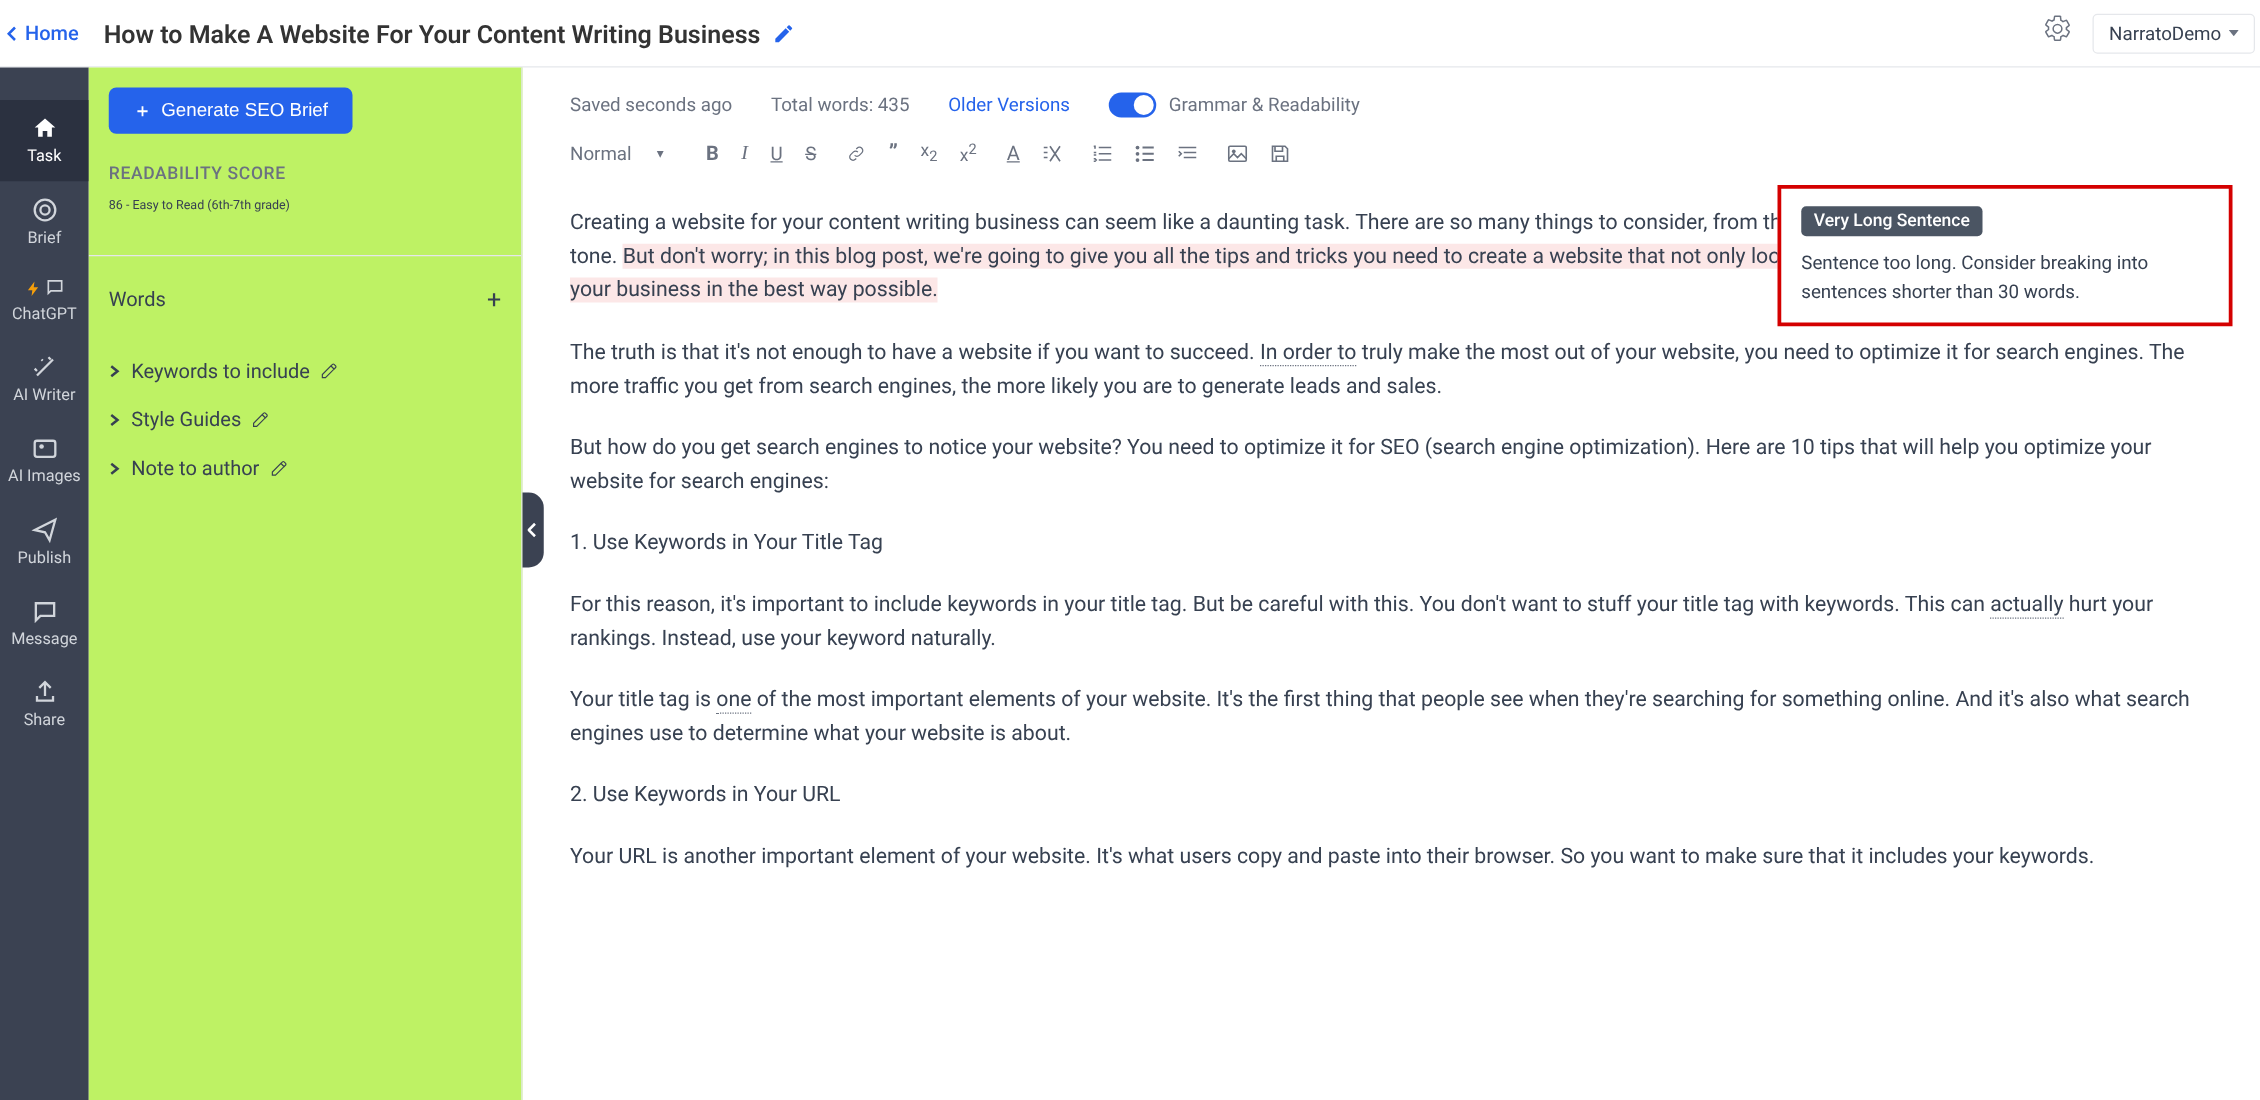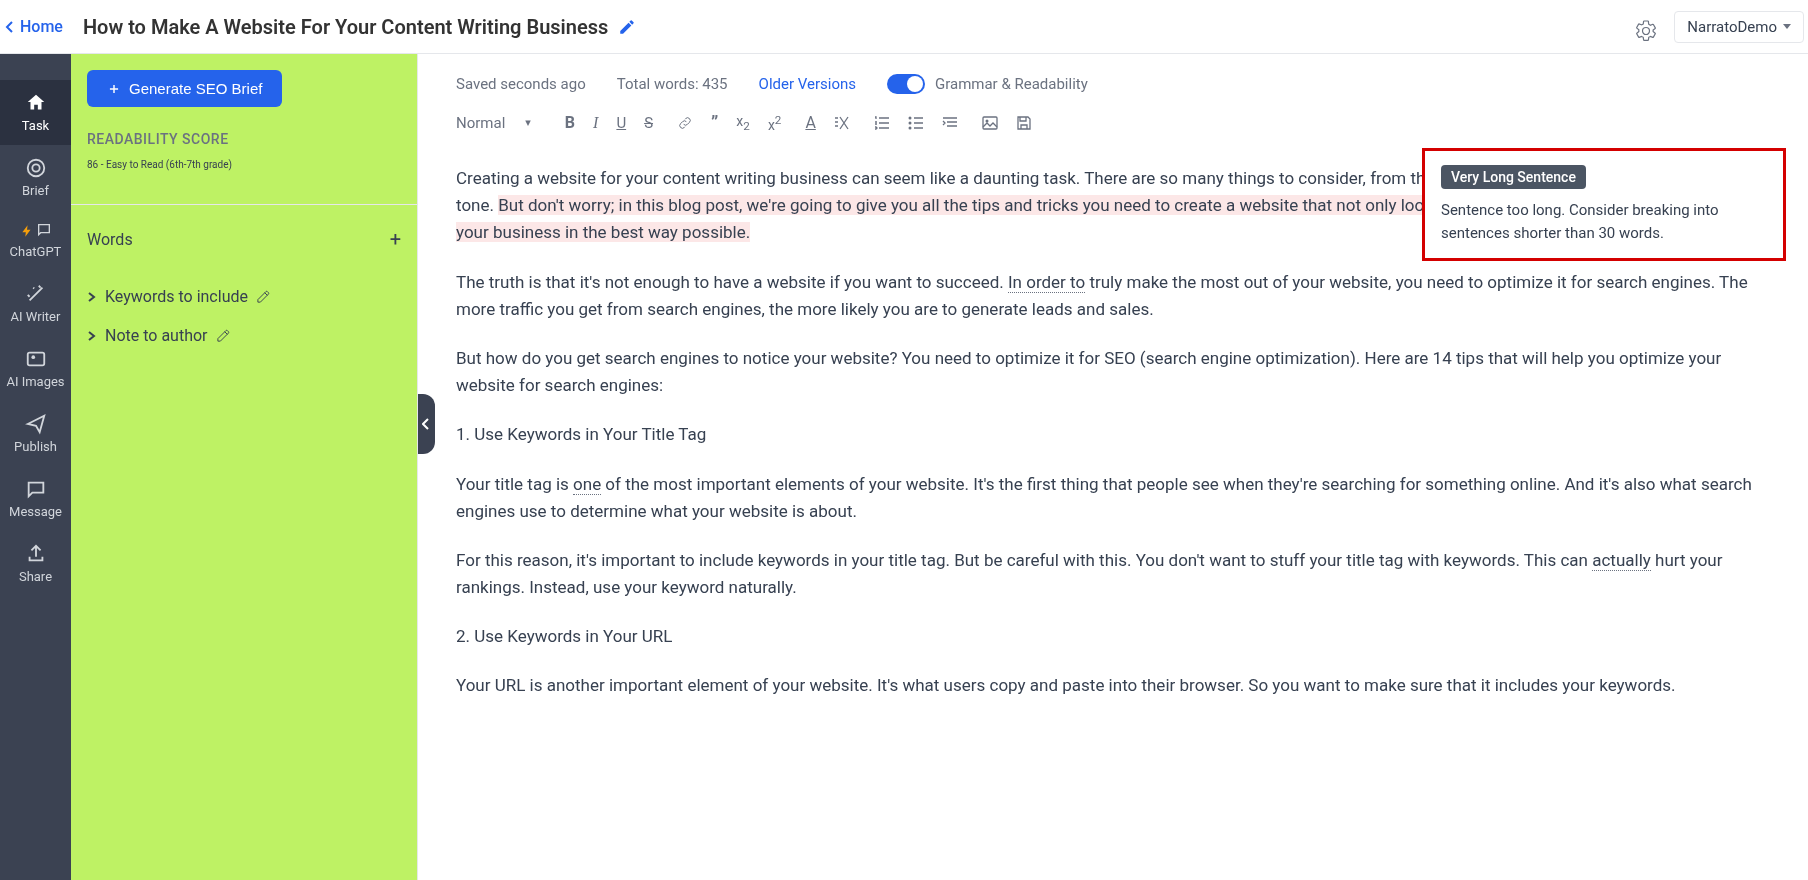--- a/index.html
+++ b/index.html
@@ -1,21 +1,21 @@
 <!DOCTYPE html>
 <html><head>
 <meta charset="utf-8">
 <style>
 * { margin:0; padding:0; box-sizing:border-box; }
 body { font-family: -apple-system, BlinkMacSystemFont, "Segoe UI", Roboto, Arial, sans-serif; background:#fff; color:#333; font-size:14px; overflow:hidden; }
 .header { height:54px; border-bottom:1px solid #e5e7eb; display:flex; align-items:center; padding:0 4px; }
 .home-link { color:#2563eb; font-size:16px; font-weight:500; display:flex; align-items:center; gap:4px; text-decoration:none; margin-right:20px; }
 .page-title { font-size:20px; font-weight:600; display:flex; align-items:center; gap:10px; }
 .edit-icon { color:#2563eb; }
-.header-right { margin-left:auto; display:flex; align-items:flex-end; gap:16px; }
+.header-right { margin-left:auto; display:flex; align-items:flex-start; gap:16px; }
 .gear { width:24px; height:24px; color:#6b7280; }
 .workspace-dd { border:1px solid #e5e7eb; padding:6px 12px; border-radius:4px; font-size:15px; color:#374151; display:flex; align-items:center; gap:6px; }
 
 .main { display:flex; height:calc(100vh - 54px); }
 
 .rail { width:71px; background:#3b4252; color:#d1d5db; display:flex; flex-direction:column; padding-top:26px; }
 .rail-item { display:flex; flex-direction:column; align-items:center; gap:4px; padding:12px 0; cursor:pointer; font-size:13px; }
 .rail-item.active { background:#2b3140; color:#fff; }
 .rail-item.highlight { color:#f59e0b; }
 .rail-icon { width:22px; height:22px; }
@@ -165,20 +165,29 @@
         </svg>
       <span>Keywords to include</span>
       <svg width="15" height="15" viewBox="0 0 24 24">
           <path d="M3 17V21h4L18 10l-4-4L3 17z M20 8l-2 2-4-4 2-2c.5-.5 1.5-.5 2 0l2 2c.5.5.5 1.5 0 2z" fill="none" stroke="#374151" stroke-width="1.5"></path>
         </svg>
     </div>
     <div class="side-row">
       <svg class="chevron-r" viewBox="0 0 10 10">
           <path d="M2 1l5 4-5 4" stroke="#374151" stroke-width="2" fill="none"></path>
         </svg>
+      <span>Style Guides</span>
+      <svg width="15" height="15" viewBox="0 0 24 24">
+          <path d="M3 17V21h4L18 10l-4-4L3 17z M20 8l-2 2-4-4 2-2c.5-.5 1.5-.5 2 0l2 2c.5.5.5 1.5 0 2z" fill="none" stroke="#374151" stroke-width="1.5"></path>
+        </svg>
+    </div>
+    <div class="side-row">
+      <svg class="chevron-r" viewBox="0 0 10 10">
+          <path d="M2 1l5 4-5 4" stroke="#374151" stroke-width="2" fill="none"></path>
+        </svg>
       <span>Note to author</span>
       <svg width="15" height="15" viewBox="0 0 24 24">
           <path d="M3 17V21h4L18 10l-4-4L3 17z M20 8l-2 2-4-4 2-2c.5-.5 1.5-.5 2 0l2 2c.5.5.5 1.5 0 2z" fill="none" stroke="#374151" stroke-width="1.5"></path>
         </svg>
     </div>
   </div>
 
   <div class="content">
     <div class="handle">
       <svg width="8" height="12" viewBox="0 0 8 12">
@@ -243,24 +252,24 @@
           </svg>
         <svg class="tb-icon" viewBox="0 0 16 16">
             <path d="M2 2h10l2 2v10H2z M4 2v4h6V2 M5 10h6v4H5z" fill="none" stroke="#6b7280" stroke-width="1.3"></path>
           </svg>
       </div>
     </div>
 
     <div class="editor">
       <p><span>Creating a website for your content writing business can seem like a daunting task. There are so many things to consider, from the design and structure to the navigation and tone. </span><span class="hl-pink"><span>But don't worry; in this blog post, we're going to give you all the tips and tricks you need to create a website that not only looks professiona</span><span class="cursor-mark"></span><span>l, but also represents you and your business in the best way possible.</span></span></p>
       <p><span>The truth is that it's not enough to have a website if you want to succeed. </span><span class="dotted">In order to</span><span> truly make the most out of your website, you need to optimize it for search engines. The more traffic you get from search engines, the more likely you are to generate leads and sales.</span></p>
-      <p>But how do you get search engines to notice your website? You need to optimize it for SEO (search engine optimization). Here are 14 tips that will help you optimize your website for search engines:</p>
+      <p>But how do you get search engines to notice your website? You need to optimize it for SEO (search engine optimization). Here are 10 tips that will help you optimize your website for search engines:</p>
       <p>1. Use Keywords in Your Title Tag</p>
+      <p><span>For this reason, it's important to include keywords in your title tag. But be careful with this. You don't want to stuff your title tag with keywords. This can </span><span class="dotted">actually</span><span> hurt your rankings. Instead, use your keyword naturally.</span></p>
       <p><span>Your title tag is </span><span class="dotted">one</span><span> of the most important elements of your website. It's the first thing that people see when they're searching for something online. And it's also what search engines use to determine what your website is about.</span></p>
-      <p><span>For this reason, it's important to include keywords in your title tag. But be careful with this. You don't want to stuff your title tag with keywords. This can </span><span class="dotted">actually</span><span> hurt your rankings. Instead, use your keyword naturally.</span></p>
       <p>2. Use Keywords in Your URL</p>
       <p>Your URL is another important element of your website. It's what users copy and paste into their browser. So you want to make sure that it includes your keywords.</p>
     </div>
 
     <div class="callout">
       <div class="callout-badge">Very Long Sentence</div>
       <div class="callout-text">Sentence too long. Consider breaking into sentences shorter than 30 words.</div>
     </div>
   </div>
 </div>

